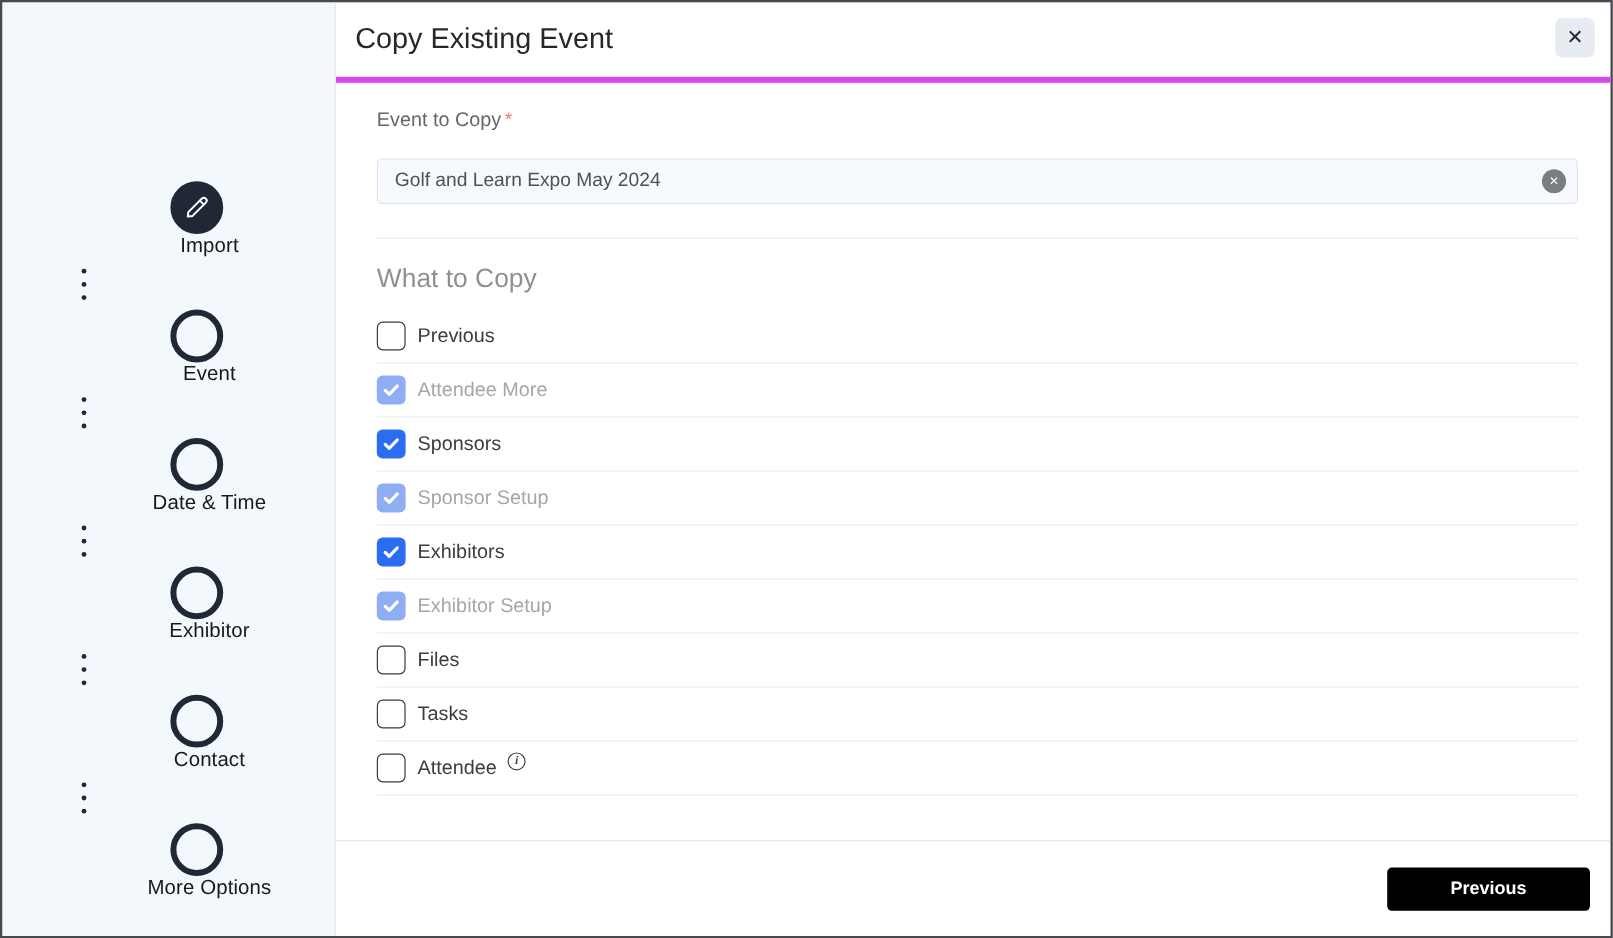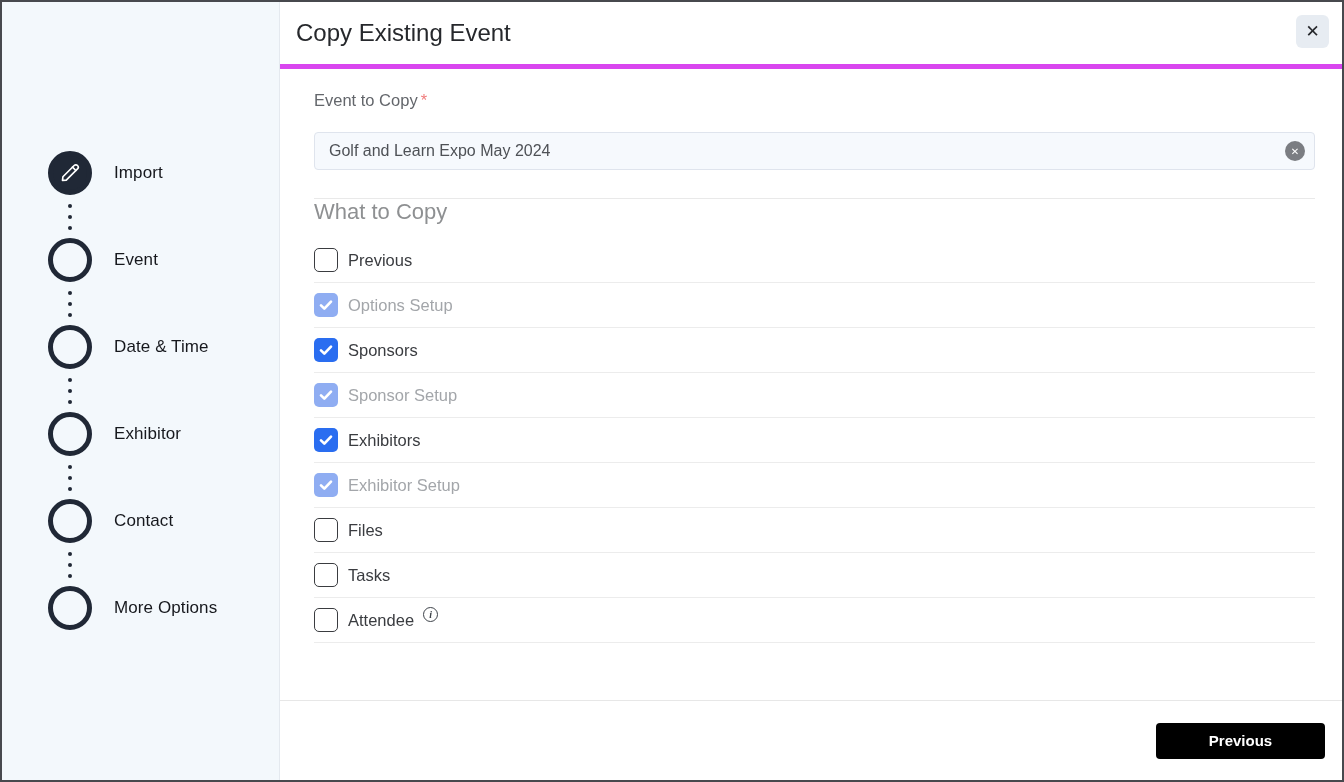--- a/index.html
+++ b/index.html
@@ -13,21 +13,21 @@
   }
 
   
   .sidebar {
     width: 278px;
     flex: 0 0 278px;
     background: #f3f8fc;
     border-right: 1px solid #e4e9ef;
     padding-top: 149px;
   }
-  .step { display: flex; align-items: center; padding-left: 46px; }
+  .step { display: flex; align-items: center; padding-left: 46px; flex-direction: column; }
   .step-circle {
     width: 44px; height: 44px; flex: 0 0 44px;
     border: 5px solid #202836;
     border-radius: 50%;
     background: transparent;
     display: flex; align-items: center; justify-content: center;
   }
   .step.active .step-circle { background: #202836; }
   .step .pencil-icon { display: none; }
   .step.active .pencil-icon { display: block; }
@@ -81,21 +81,21 @@
   .clear-icon {
     position: absolute; right: 10px; top: 50%; transform: translateY(-50%);
     width: 20px; height: 20px; border-radius: 50%;
     background: #7b7d82; color: #ffffff;
     display: flex; align-items: center; justify-content: center;
     font-size: 10px; font-weight: bold; cursor: pointer;
   }
 
   .section-divider { border: none; border-top: 1px solid #e9e9e9; margin-top: 28px; }
 
-  .section-heading { font-size: 22px; font-weight: 400; color: #8e9092; }
+  .section-heading { margin-top: 20px; font-size: 22px; font-weight: 400; color: #8e9092; }
 
   .option-list { margin-top: 13px; }
   .option-row {
     height: 45px; display: flex; align-items: center;
     border-bottom: 1px solid #ececec;
   }
   .checkbox {
     width: 24px; height: 24px; flex: 0 0 24px;
     border-radius: 5px;
     border: 1.6px solid #3a3c40;
@@ -246,21 +246,21 @@
     <span class="option-label">Previous</span>
 
   </div>
 
   <div class="option-row disabled">
     <span class="checkbox checked" role="checkbox" aria-checked="true" style="background: rgb(143, 173, 242);">
       <svg class="check-icon" width="16" height="16" viewBox="0 0 24 24" fill="none" stroke="#ffffff" stroke-width="4" stroke-linecap="round" stroke-linejoin="round">
         <path d="M4.5 12.5l5 5L19.5 7"></path>
       </svg>
     </span>
-    <span class="option-label">Options Setup</span>
+    <span class="option-label">Attendee More</span>
 
   </div>
 
   <div class="option-row">
     <span class="checkbox checked" role="checkbox" aria-checked="true" style="background: rgb(42, 109, 240);">
       <svg class="check-icon" width="16" height="16" viewBox="0 0 24 24" fill="none" stroke="#ffffff" stroke-width="4" stroke-linecap="round" stroke-linejoin="round">
         <path d="M4.5 12.5l5 5L19.5 7"></path>
       </svg>
     </span>
     <span class="option-label">Sponsors</span>

